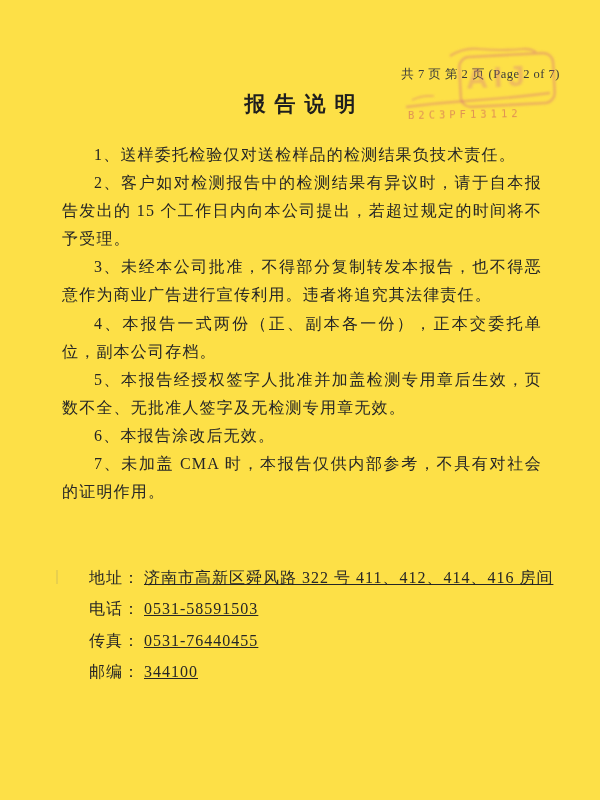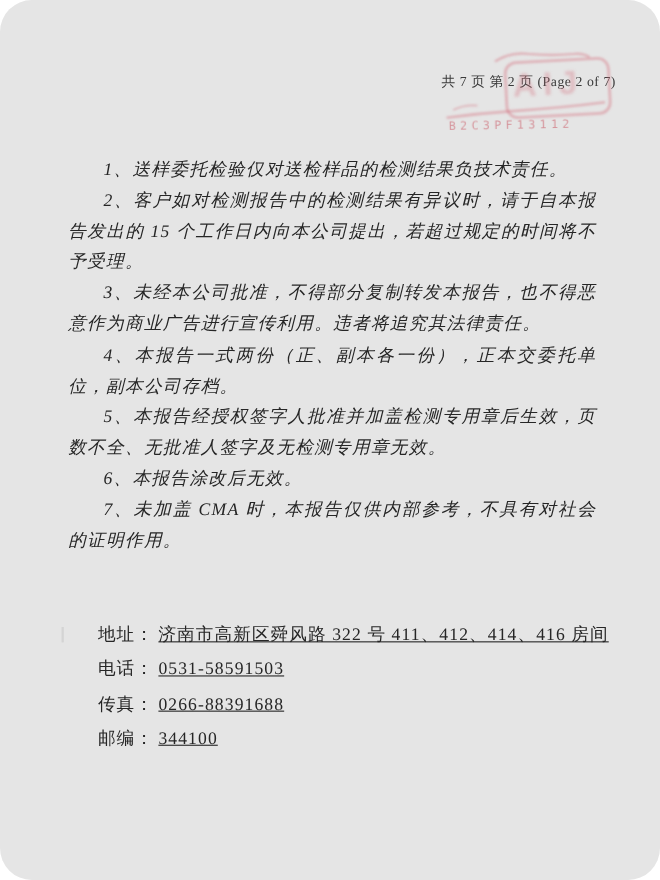--- a/index.html
+++ b/index.html
@@ -1,24 +1,23 @@
 <!DOCTYPE html>
 <html><head>
 <meta charset="utf-8">
 <style>
   html, body { margin: 0; padding: 0; background: #ffffff; }
   .page {
     position: relative;
     width: 600px;
     height: 800px;
-    background: #e5e5e5;
+    background: #fde047;
     overflow: hidden;
     font-family: "Liberation Serif", "DejaVu Serif", serif;
     color: #2b2b2b;
-    border-radius: 29px;
   }
   .page-header {
     position: absolute;
     top: 66px;
     right: 40px;
     font-size: 12.5px;
     letter-spacing: 0.5px;
     color: #3a3a3a;
     white-space: nowrap;
   }
@@ -42,21 +41,20 @@
     width: 480px;
     font-size: 16px;
     line-height: 28.1px;
     letter-spacing: 1.2px;
     text-align: justify;
     color: #262626;
   }
   .doc-body p {
     margin: 0;
     text-indent: 2em;
-    font-style: italic;
   }
   .doc-footer {
     position: absolute;
     top: 562px;
     left: 89px;
     width: 470px;
     font-size: 16px;
     line-height: 31.4px;
     letter-spacing: 1px;
     color: #262626;
@@ -119,40 +117,41 @@
         <path d="M52 14 q14 -9 30 -7 q22 2 42 0 q8 -1 14 3" stroke-width="2.2"></path>
         <rect x="62" y="13" width="94" height="50" rx="10" stroke-width="2.6" transform="rotate(-3 109 38)"></rect>
         <path d="M8 65 q30 -4 60 -6 q45 -3 84 -8" stroke-width="2.4"></path>
         <path d="M14 58 q10 -5 22 -4" stroke-width="1.6"></path>
       </g>
     </svg>
     <div class="stamp-letters">AIJ</div>
     <div class="stamp-serial">B2C3PF13112</div>
   </div>
 
+  <h1 class="doc-title">报告说明</h1>
 
   <div class="doc-body">
     <p>1、送样委托检验仅对送检样品的检测结果负技术责任。</p>
     <p>2、客户如对检测报告中的检测结果有异议时，请于自本报告发出的 15 个工作日内向本公司提出，若超过规定的时间将不予受理。</p>
     <p>3、未经本公司批准，不得部分复制转发本报告，也不得恶意作为商业广告进行宣传利用。违者将追究其法律责任。</p>
     <p>4、本报告一式两份（正、副本各一份），正本交委托单位，副本公司存档。</p>
     <p>5、本报告经授权签字人批准并加盖检测专用章后生效，页数不全、无批准人签字及无检测专用章无效。</p>
     <p>6、本报告涂改后无效。</p>
     <p>7、未加盖 CMA 时，本报告仅供内部参考，不具有对社会的证明作用。</p>
   </div>
 
   <div class="doc-footer">
     <div class="contact-line">
       <span class="contact-label">地址：</span><span class="contact-value">济南市高新区舜风路 322 号 411、412、414、416 房间</span>
     </div>
     <div class="contact-line">
       <span class="contact-label">电话：</span><span class="contact-value">0531-58591503</span>
     </div>
     <div class="contact-line">
-      <span class="contact-label">传真：</span><span class="contact-value">0266-88391688</span>
+      <span class="contact-label">传真：</span><span class="contact-value">0531-76440455</span>
     </div>
     <div class="contact-line">
       <span class="contact-label">邮编：</span><span class="contact-value">344100</span>
     </div>
   </div>
 
   <div class="speck" style="left:56px; top:570px; width:2px; height:14px; opacity:0.35;"></div>
 
 </div>
 

